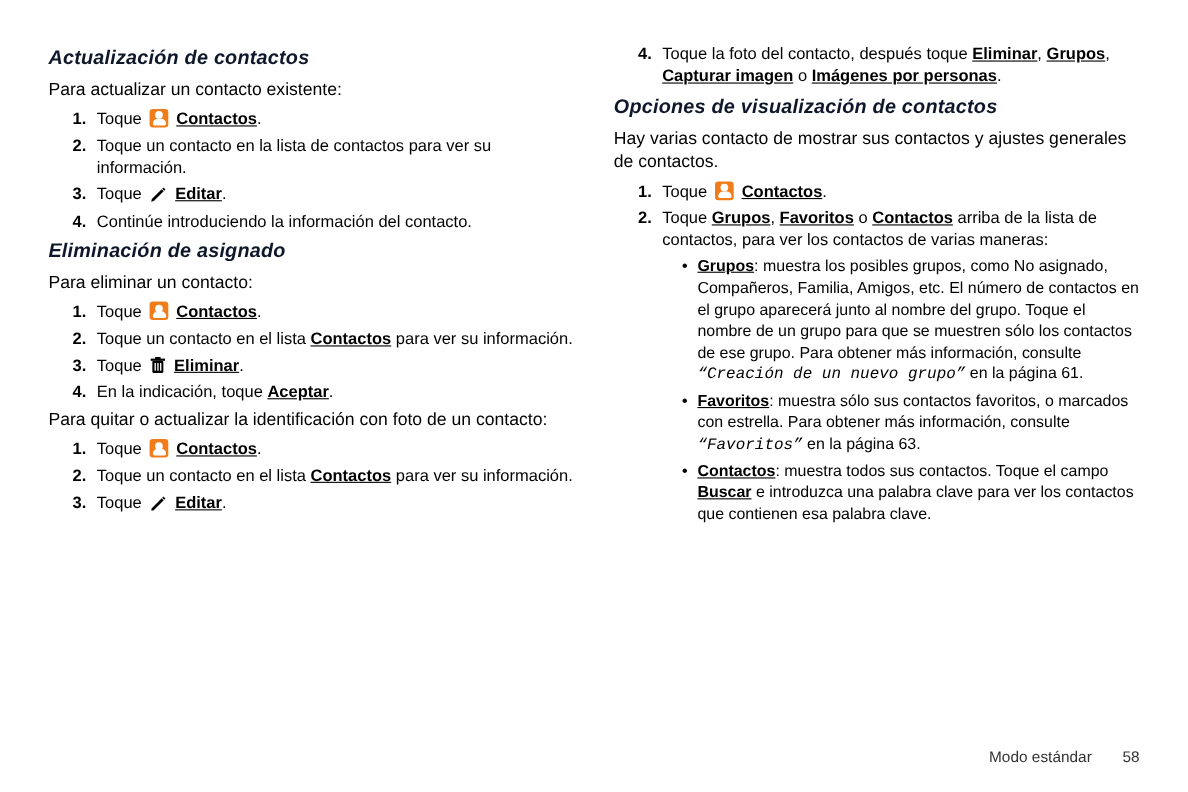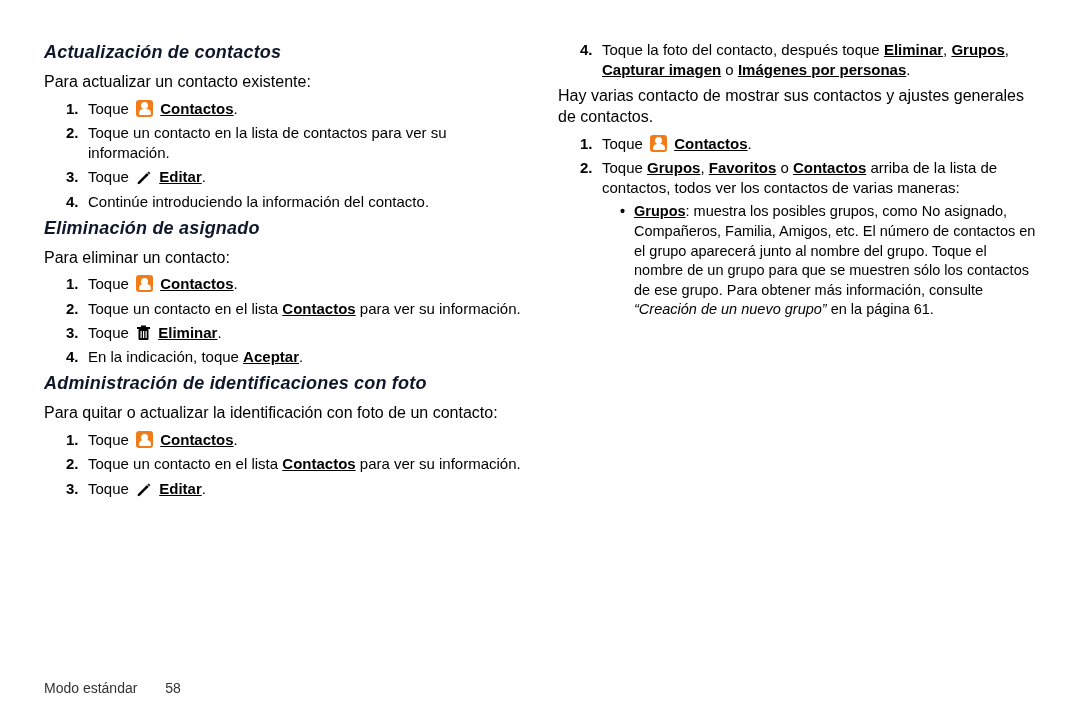--- a/index.html
+++ b/index.html
@@ -70,24 +70,24 @@
     margin: 4px 0;
     padding-left: 14px;
   }
   ul.bul > li::before {
     content: "•";
     position: absolute;
     left: 0;
     font-weight: 700;
   }
   .b { font-weight: 700; text-decoration: underline; }
-  .i { font-style: italic; }
+  .i { font-style: italic; font-family: Liberation Mono, monospace; }
 
   .footer {
-    text-align: left;
+    text-align: right;
     font-size: 14px;
     color: #333;
     padding-top: 8px;
   }
   .footer .pn { margin-left: 24px; }
 
   
   .ic {
     display: inline-block;
     vertical-align: -3px;
@@ -178,21 +178,20 @@
                 <rect x="1" y="2" width="13" height="2" fill="#000"></rect>
                 <rect x="5" y="0.5" width="5" height="1.8" fill="#000"></rect>
               </svg></span>
           <span class="b">Eliminar</span>.
         </li>
         <li><span class="n">4.</span>
           <span>En la indicación, toque </span><span class="b">Aceptar</span>.
         </li>
       </ol>
 
-      <h3 class="section">Administración de identificaciones con foto</h3>
       <p class="intro">Para quitar o actualizar la identificación con foto de un contacto:</p>
       <ol class="num">
         <li><span class="n">1.</span>
           <span>Toque </span><span class="ic ic-contacts"></span>
           <span class="b">Contactos</span>.
         </li>
         <li><span class="n">2.</span>
           <span>Toque un contacto en el lista </span><span class="b">Contactos</span><span> para ver su información.</span>
         </li>
         <li><span class="n">3.</span>
@@ -205,31 +204,38 @@
       </ol>
     </div>
 
     <div class="col">
       <ol class="num">
         <li><span class="n">4.</span>
           <span>Toque la foto del contacto, después toque </span><span class="b">Eliminar</span><span>, </span><span class="b">Grupos</span><span>, </span><span class="b">Capturar imagen</span><span> o </span><span class="b">Imágenes por personas</span>.
         </li>
       </ol>
 
+      <h3 class="section">Opciones de visualización de contactos</h3>
       <p class="intro">Hay varias contacto de mostrar sus contactos y ajustes generales de contactos.</p>
       <ol class="num">
         <li><span class="n">1.</span>
           <span>Toque </span><span class="ic ic-contacts"></span>
           <span class="b">Contactos</span>.
         </li>
         <li><span class="n">2.</span>
-          <span>Toque </span><span class="b">Grupos</span><span>, </span><span class="b">Favoritos</span><span> o </span><span class="b">Contactos</span><span> arriba de la lista de contactos, todos ver los contactos de varias maneras:</span>
+          <span>Toque </span><span class="b">Grupos</span><span>, </span><span class="b">Favoritos</span><span> o </span><span class="b">Contactos</span><span> arriba de la lista de contactos, para ver los contactos de varias maneras:</span>
           <ul class="bul">
             <li>
               <span class="b">Grupos</span><span>: muestra los posibles grupos, como No asignado, Compañeros, Familia, Amigos, etc. El número de contactos en el grupo aparecerá junto al nombre del grupo. Toque el nombre de un grupo para que se muestren sólo los contactos de ese grupo. Para obtener más información, consulte </span><span class="i">“Creación de un nuevo grupo”</span><span> en la página 61.</span>
+            </li>
+            <li>
+              <span class="b">Favoritos</span><span>: muestra sólo sus contactos favoritos, o marcados con estrella. Para obtener más información, consulte </span><span class="i">“Favoritos”</span><span> en la página 63.</span>
+            </li>
+            <li>
+              <span class="b">Contactos</span><span>: muestra todos sus contactos. Toque el campo </span><span class="b">Buscar</span><span> e introduzca una palabra clave para ver los contactos que contienen esa palabra clave.</span>
             </li>
           </ul>
         </li>
       </ol>
     </div>
   </div>
 
   <div class="footer">
     <span>Modo estándar</span>
     <span class="pn">58</span>

